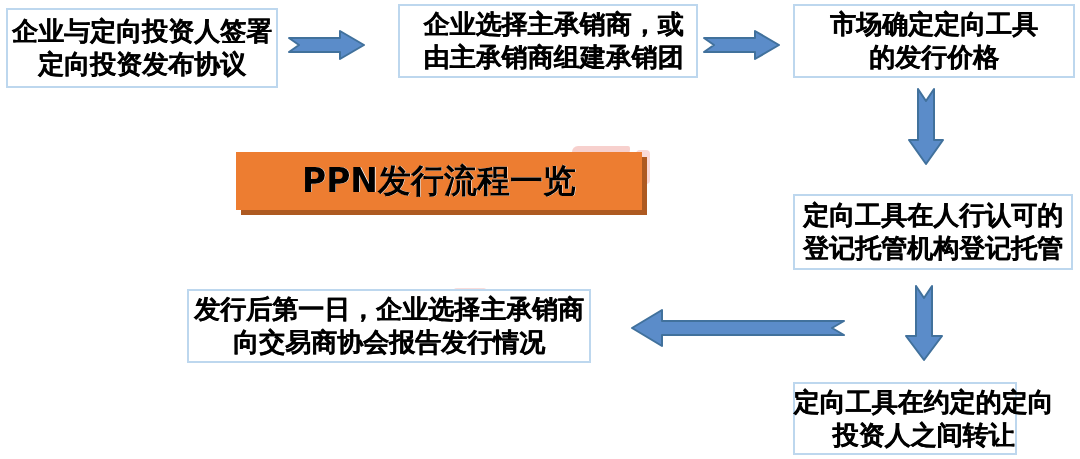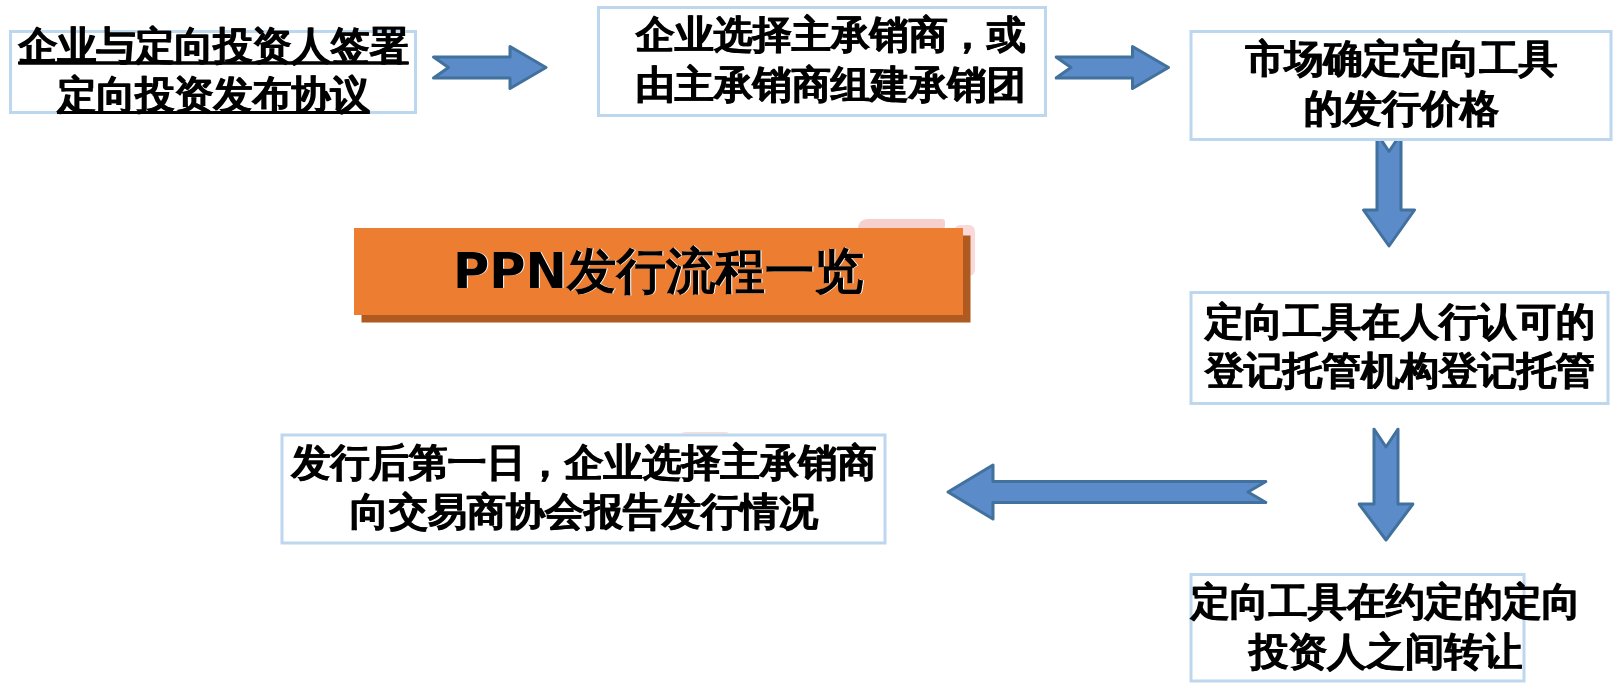--- a/index.html
+++ b/index.html
@@ -73,21 +73,21 @@
 </style>
 </head>
 <body>
 
 <div class="canvas">
 
   <div class="watermark wm-1"></div>
   <div class="watermark wm-2"></div>
   <div class="watermark wm-3"></div>
 
-  <div class="flow-box" style="left:6px; top:20px; width:272px; height:56px;text-decoration:underline;">
+  <div class="flow-box" style="left:6px; top:8px; width:272px; height:80px;">
     <div class="line">企业与定向投资人签署</div>
     <div class="line">定向投资发布协议</div>
   </div>
 
   <div class="arrow" style="left:288px; top:30px;">
     <svg width="78" height="30" viewBox="0 0 78 30">
       <polygon points="1,8 52,8 52,1 76,15 52,29 52,22 1,22 11,15" fill="#5B8CC9" stroke="#41719C" stroke-width="2" stroke-linejoin="round"></polygon>
     </svg>
   </div>
 
@@ -95,21 +95,21 @@
     <div class="line">企业选择主承销商，或</div>
     <div class="line">由主承销商组建承销团</div>
   </div>
 
   <div class="arrow" style="left:703px; top:30px;">
     <svg width="78" height="30" viewBox="0 0 78 30">
       <polygon points="1,8 52,8 52,1 76,15 52,29 52,22 1,22 11,15" fill="#5B8CC9" stroke="#41719C" stroke-width="2" stroke-linejoin="round"></polygon>
     </svg>
   </div>
 
-  <div class="flow-box" style="left:793px; top:20px; width:282px; height:74px;">
+  <div class="flow-box" style="left:793px; top:4px; width:282px; height:74px;">
     <div class="line">市场确定定向工具</div>
     <div class="line">的发行价格</div>
   </div>
 
   <div class="arrow" style="left:908px; top:88px;">
     <svg width="36" height="78" viewBox="0 0 36 78">
       <polygon points="10,1 10,52 1,52 18,76 35,52 26,52 26,1 18,13" fill="#5B8CC9" stroke="#41719C" stroke-width="2" stroke-linejoin="round"></polygon>
     </svg>
   </div>
 

